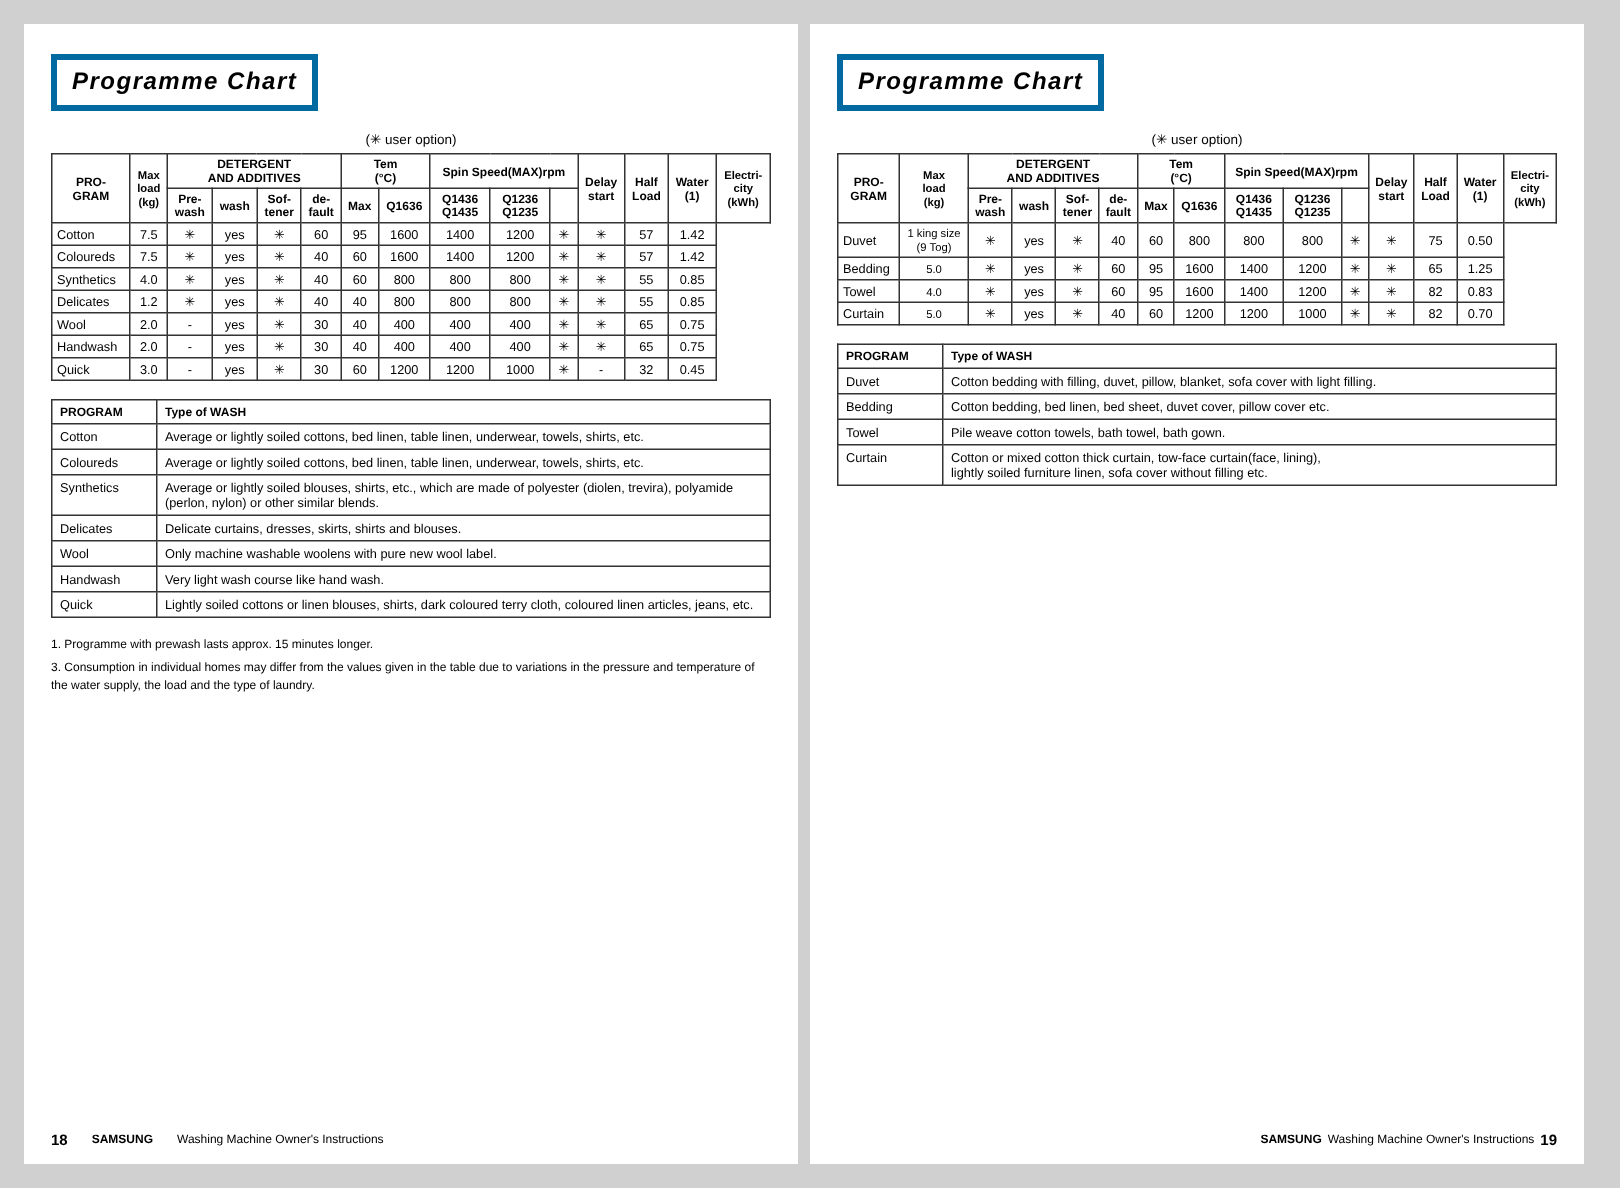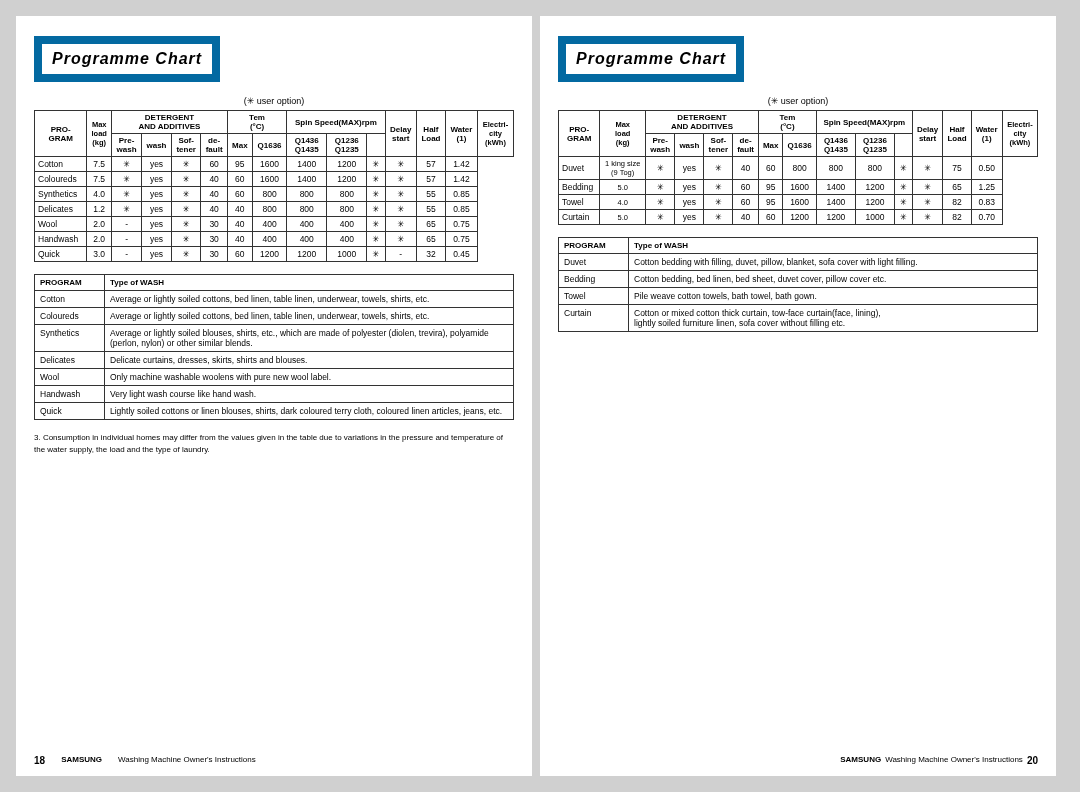--- a/index.html
+++ b/index.html
@@ -24,21 +24,21 @@
       width: 516px;
       min-height: 760px;
       padding: 20px 18px 16px 18px;
       position: relative;
     }
     .page-title {
       font-size: 16px;
       font-weight: bold;
       font-style: italic;
       text-align: center;
-      border: 8px solid #0369a1;
+      border: 4px solid #0369a1;
       padding: 6px 10px;
       display: inline-block;
       margin-bottom: 8px;
       letter-spacing: 1px;
     }
     .user-option {
       text-align: center;
       font-size: 9px;
       margin-bottom: 4px;
     }
@@ -290,20 +290,21 @@
     <td>Very light wash course like hand wash.</td>
   </tr>
           <tr>
     <td>Quick</td>
     <td>Lightly soiled cottons or linen blouses, shirts, dark coloured terry cloth, coloured linen articles, jeans, etc.</td>
   </tr>
         </tbody>
     </table>
 
     <div class="notes" id="page1-notes">
+        <p style="margin-bottom: 3px;">1. Programme with prewash lasts approx. 15 minutes longer.</p>
         <p style="margin-bottom: 3px;">3. Consumption in individual homes may differ from the values given in the table
    due to variations in the pressure and temperature of the water supply, the load and
    the type of laundry.</p>
       </div>
 
     <div class="footer">
       <div class="footer-left">
         <span class="page-num">18</span>
         <span class="samsung">SAMSUNG</span>
         <span>Washing Machine Owner's Instructions</span>
@@ -435,18 +436,18 @@
     <td>Cotton or mixed cotton thick curtain, tow-face curtain(face, lining),<br>lightly soiled furniture linen, sofa cover without filling etc.</td>
   </tr>
         </tbody>
     </table>
 
     <div class="footer">
       <div></div>
       <div class="footer-right">
         <span class="samsung">SAMSUNG</span>
         <span>Washing Machine Owner's Instructions</span>
-        <span class="page-num">20</span>
+        <span class="page-num">19</span>
       </div>
     </div>
   </div>
 
 </div>
 
 </body></html>

